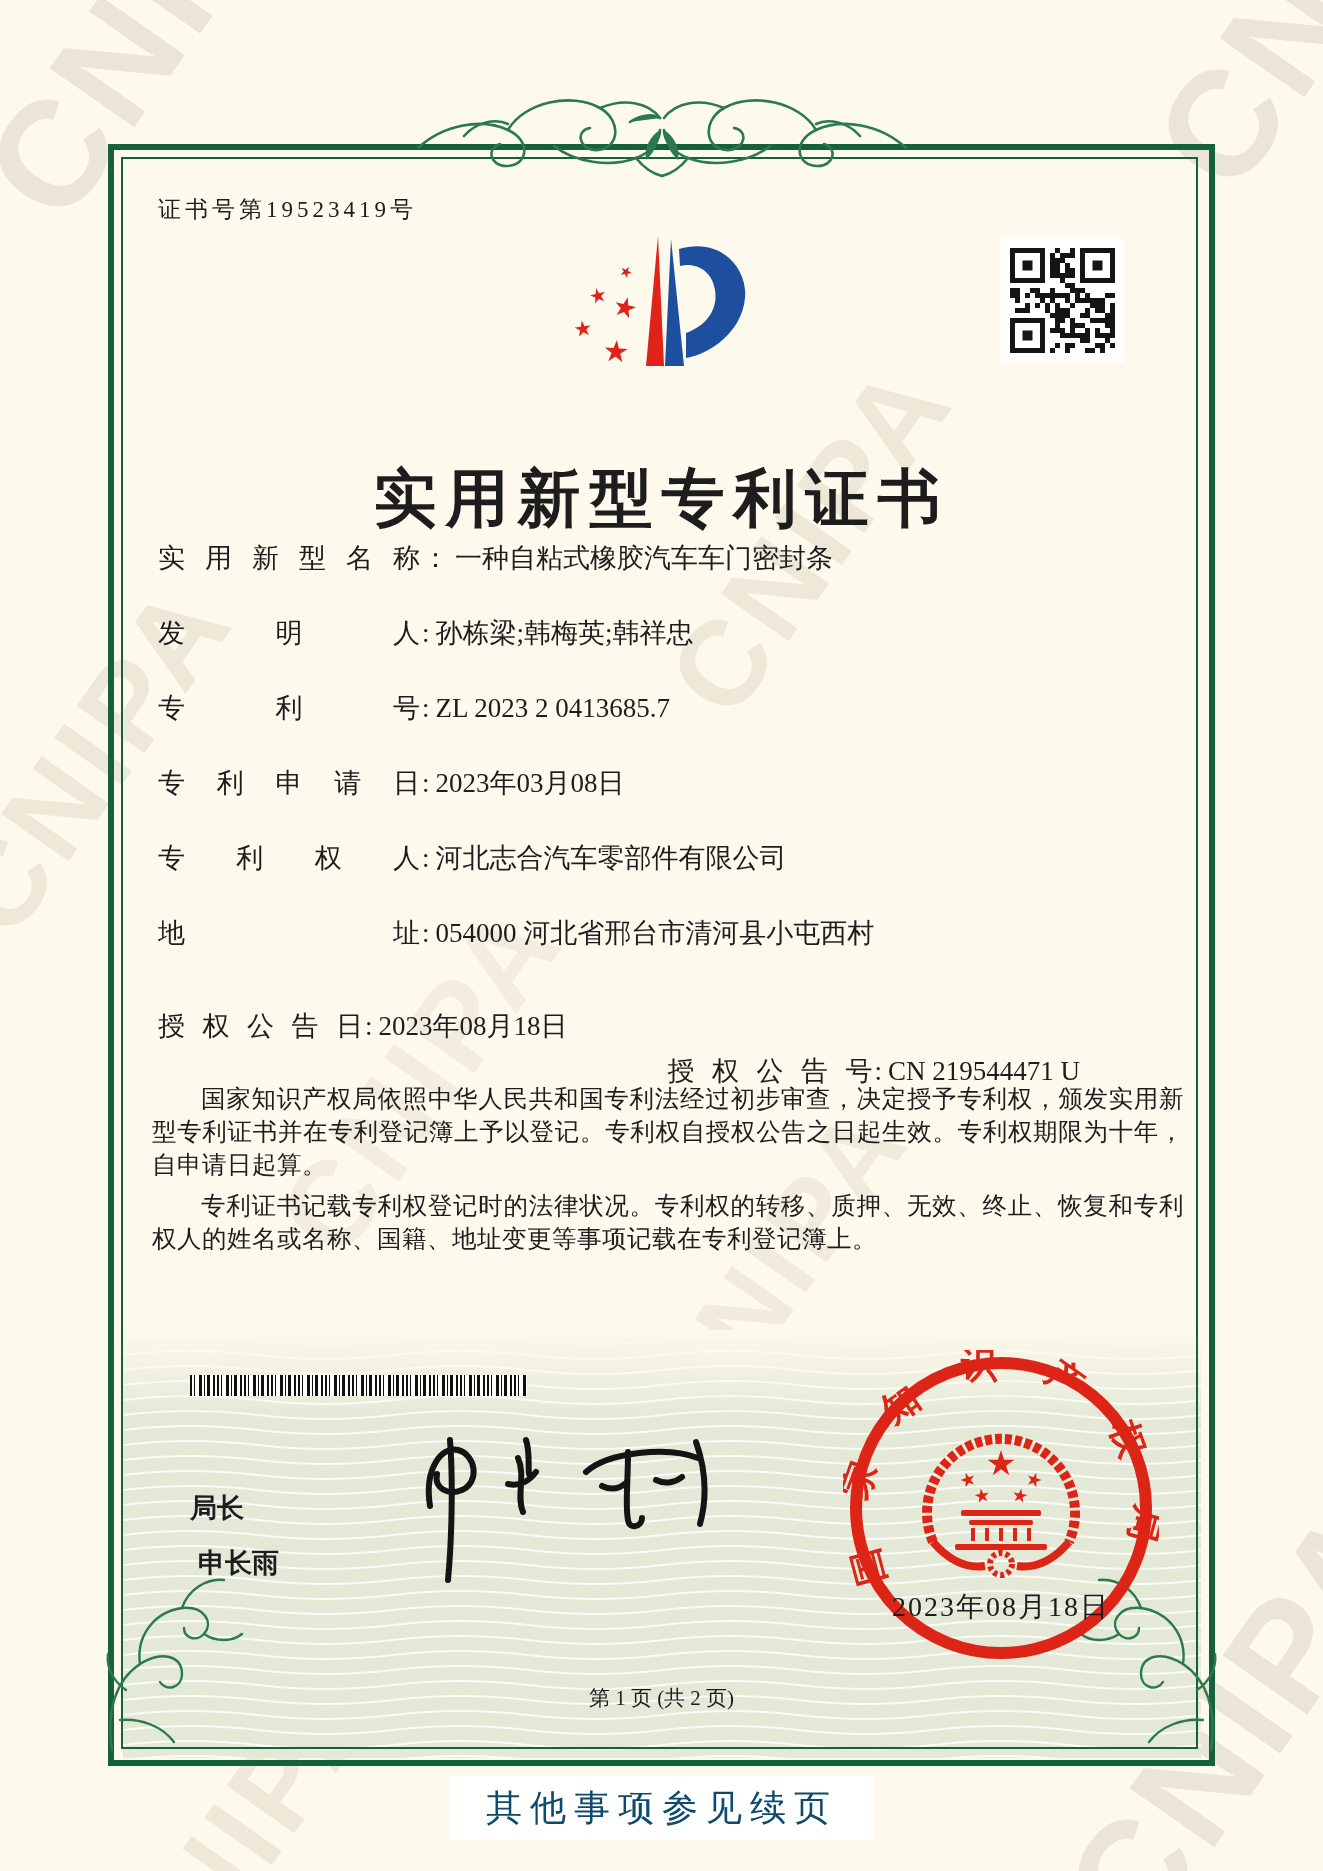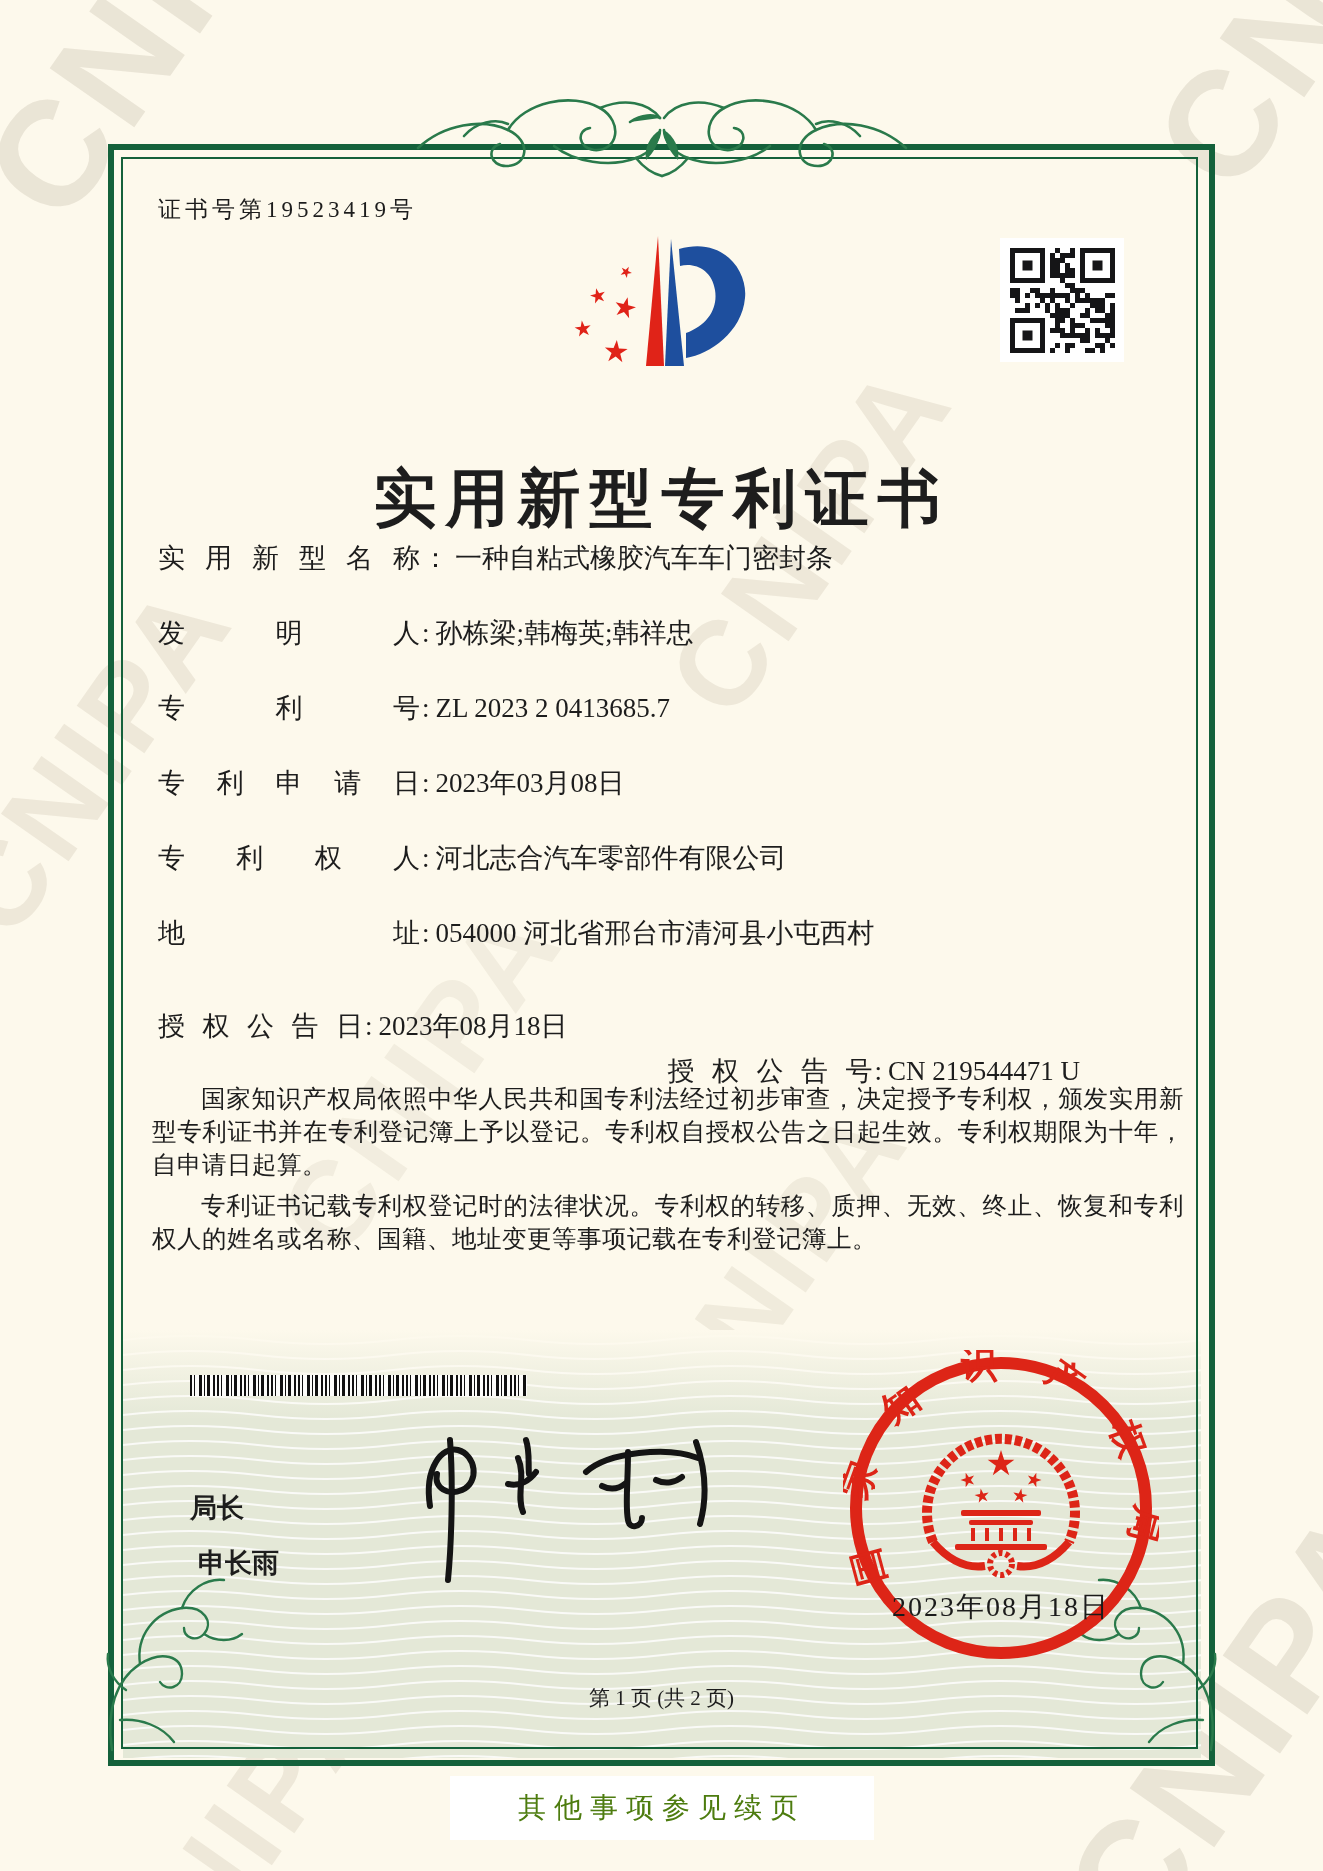--- a/index.html
+++ b/index.html
@@ -53,21 +53,21 @@
       #101010 17px 20px, rgba(255,255,255,.85) 20px 23px,
       #101010 23px 25px, rgba(255,255,255,.85) 25px 27px);}
   .sig-title{position:absolute;left:190px;top:1490px;font-size:27px;font-weight:bold;z-index:4;
              font-family:"Liberation Sans","DejaVu Sans",sans-serif;}
   .sig-name{position:absolute;left:190px;top:1545px;font-size:27px;font-weight:bold;z-index:4;
             font-family:Liberation Sans, sans-serif;margin-left:8px;}
   .sig-hand{position:absolute;left:390px;top:1428px;z-index:4;}
   .seal{position:absolute;left:843px;top:1350px;z-index:5;}
   .page-info{position:absolute;left:0;top:1684px;width:100%;text-align:center;font-size:21px;z-index:4;}
   .footer-note{position:absolute;left:450px;top:1776px;width:424px;height:64px;background:#ffffff;z-index:4;
-    display:flex;align-items:center;justify-content:center;font-size:28px;letter-spacing:8px;color:#4d7c0f;}
+    display:flex;align-items:center;justify-content:center;font-size:36px;letter-spacing:8px;color:#0c4a6e;}
 </style>
 </head>
 <body>
 
 <div class="page">
 
   <div class="wm" style="left:-50px;top:150px;font-size:150px;color:rgba(140,132,105,.17);">CNIPA</div>
   <div class="wm" style="left:1120px;top:120px;font-size:150px;color:rgba(140,132,105,.17);">CNIPA</div>
   <div class="wm" style="left:640px;top:660px;font-size:120px;">CNIPA</div>
   <div class="wm" style="left:-80px;top:880px;font-size:120px;">CNIPA</div>

